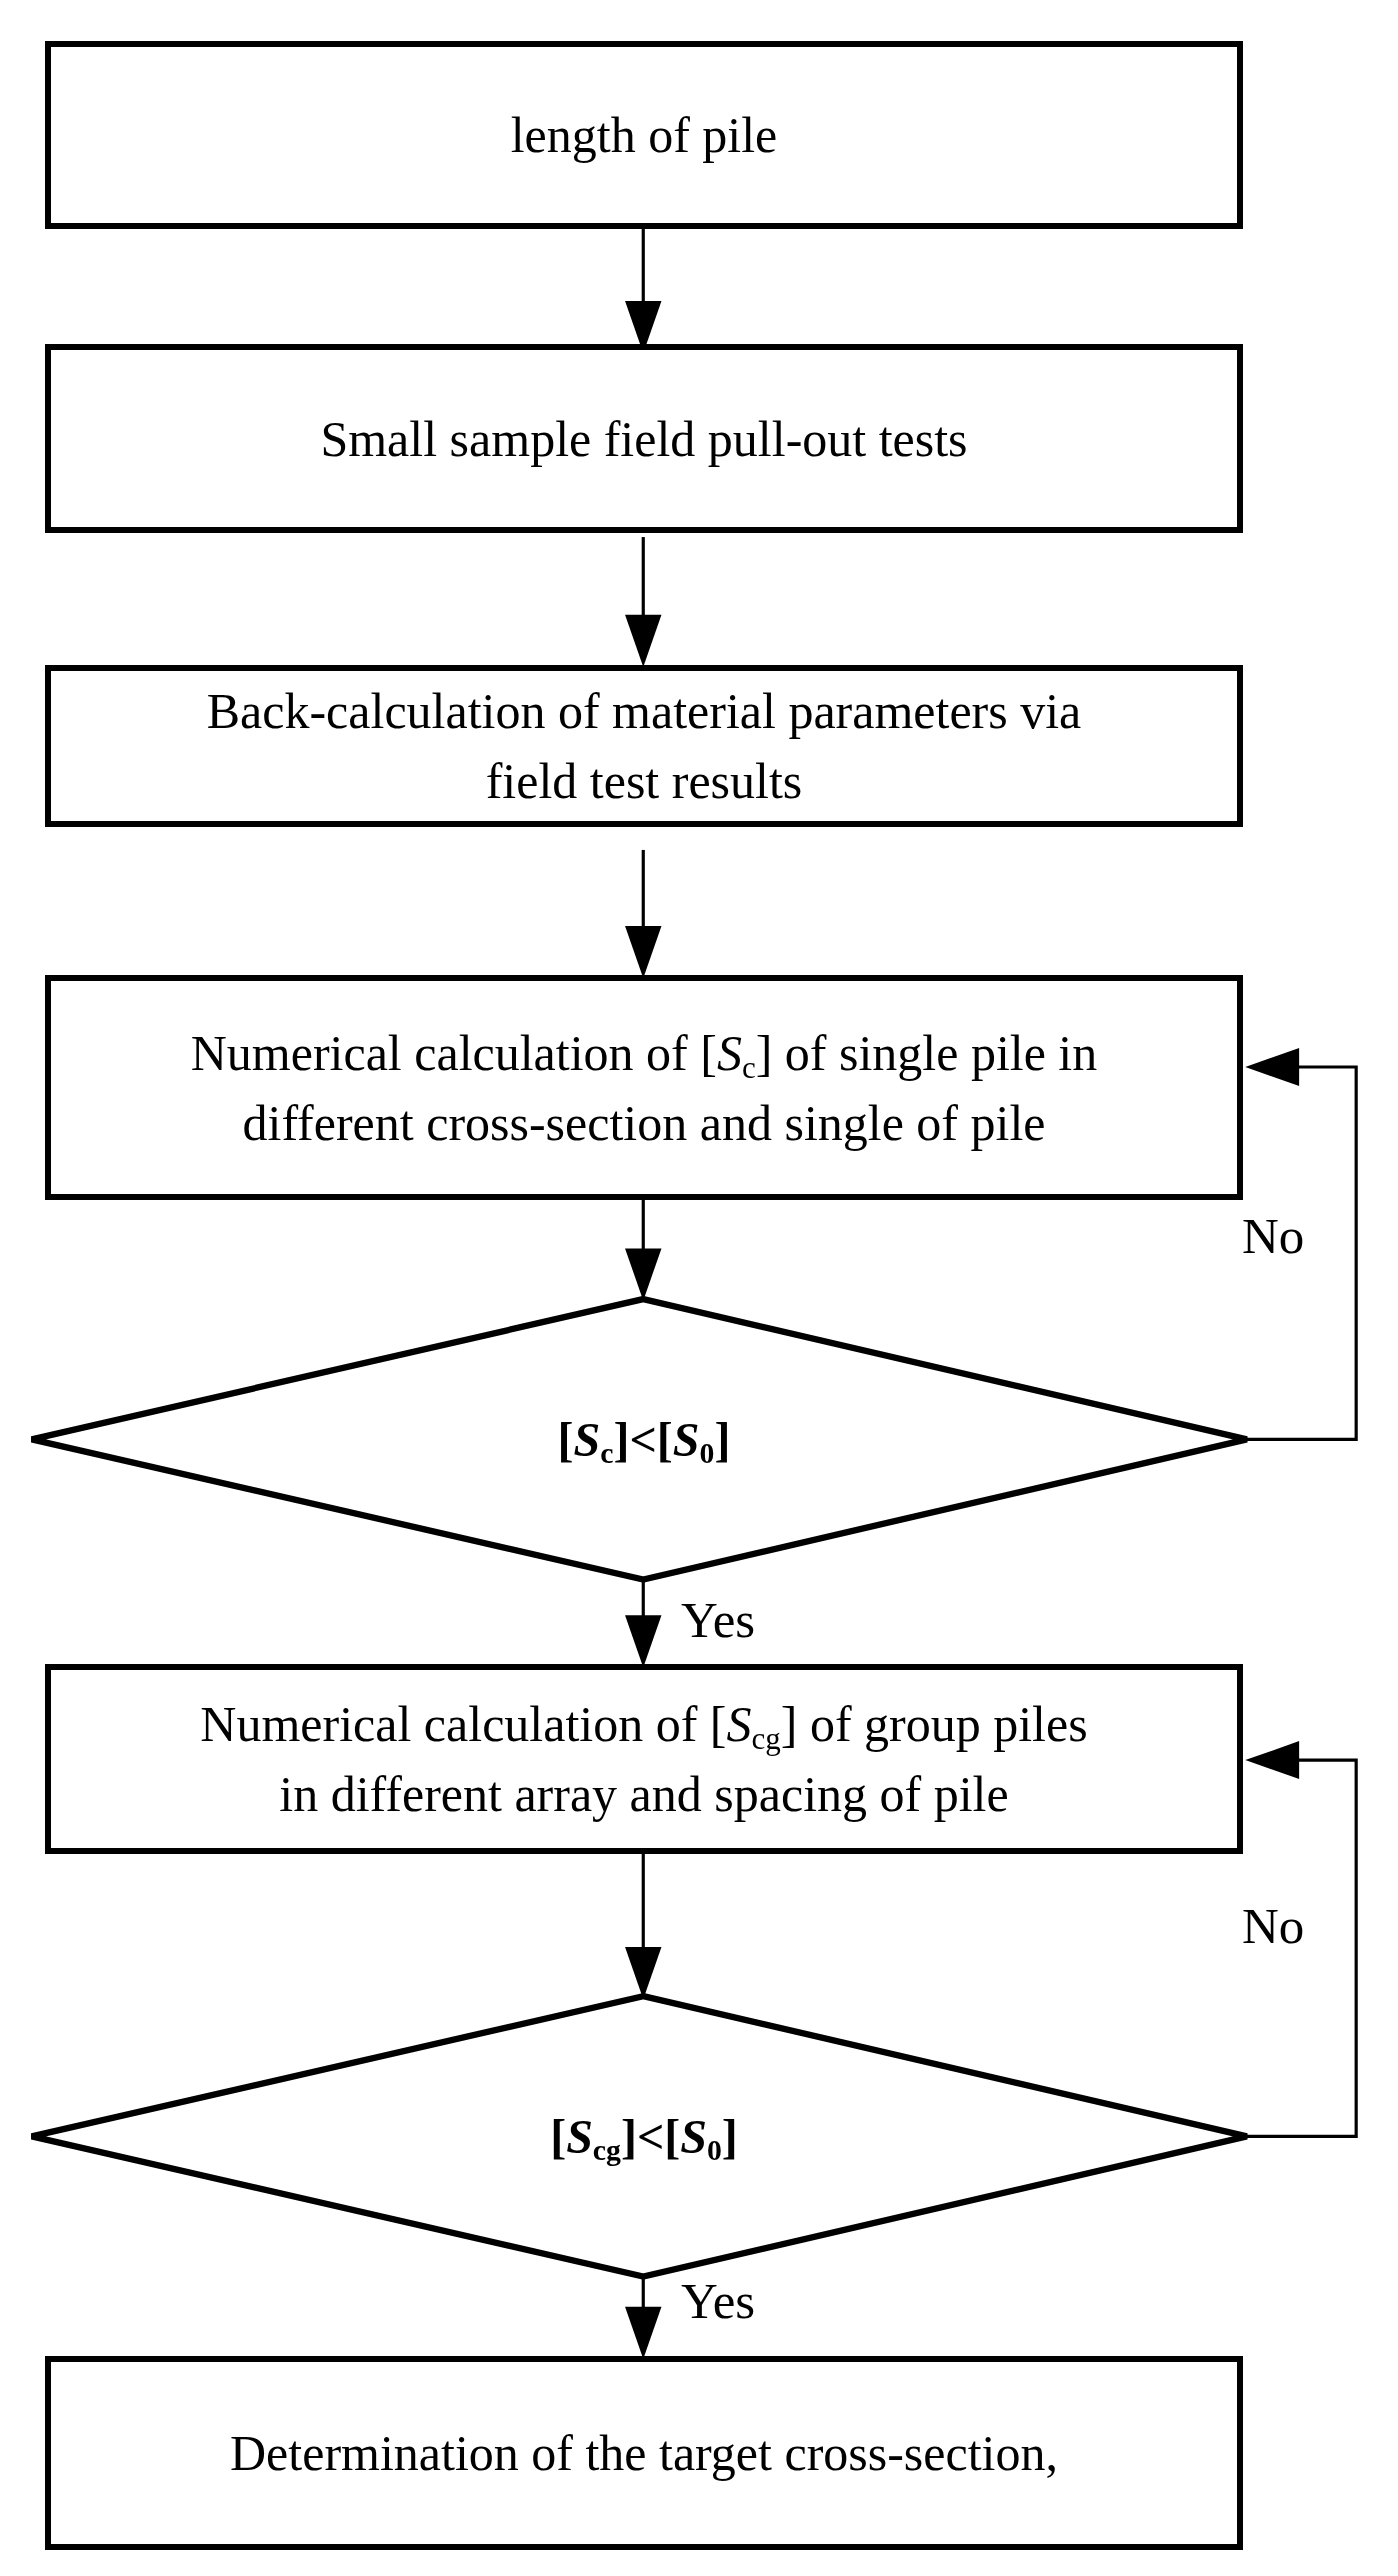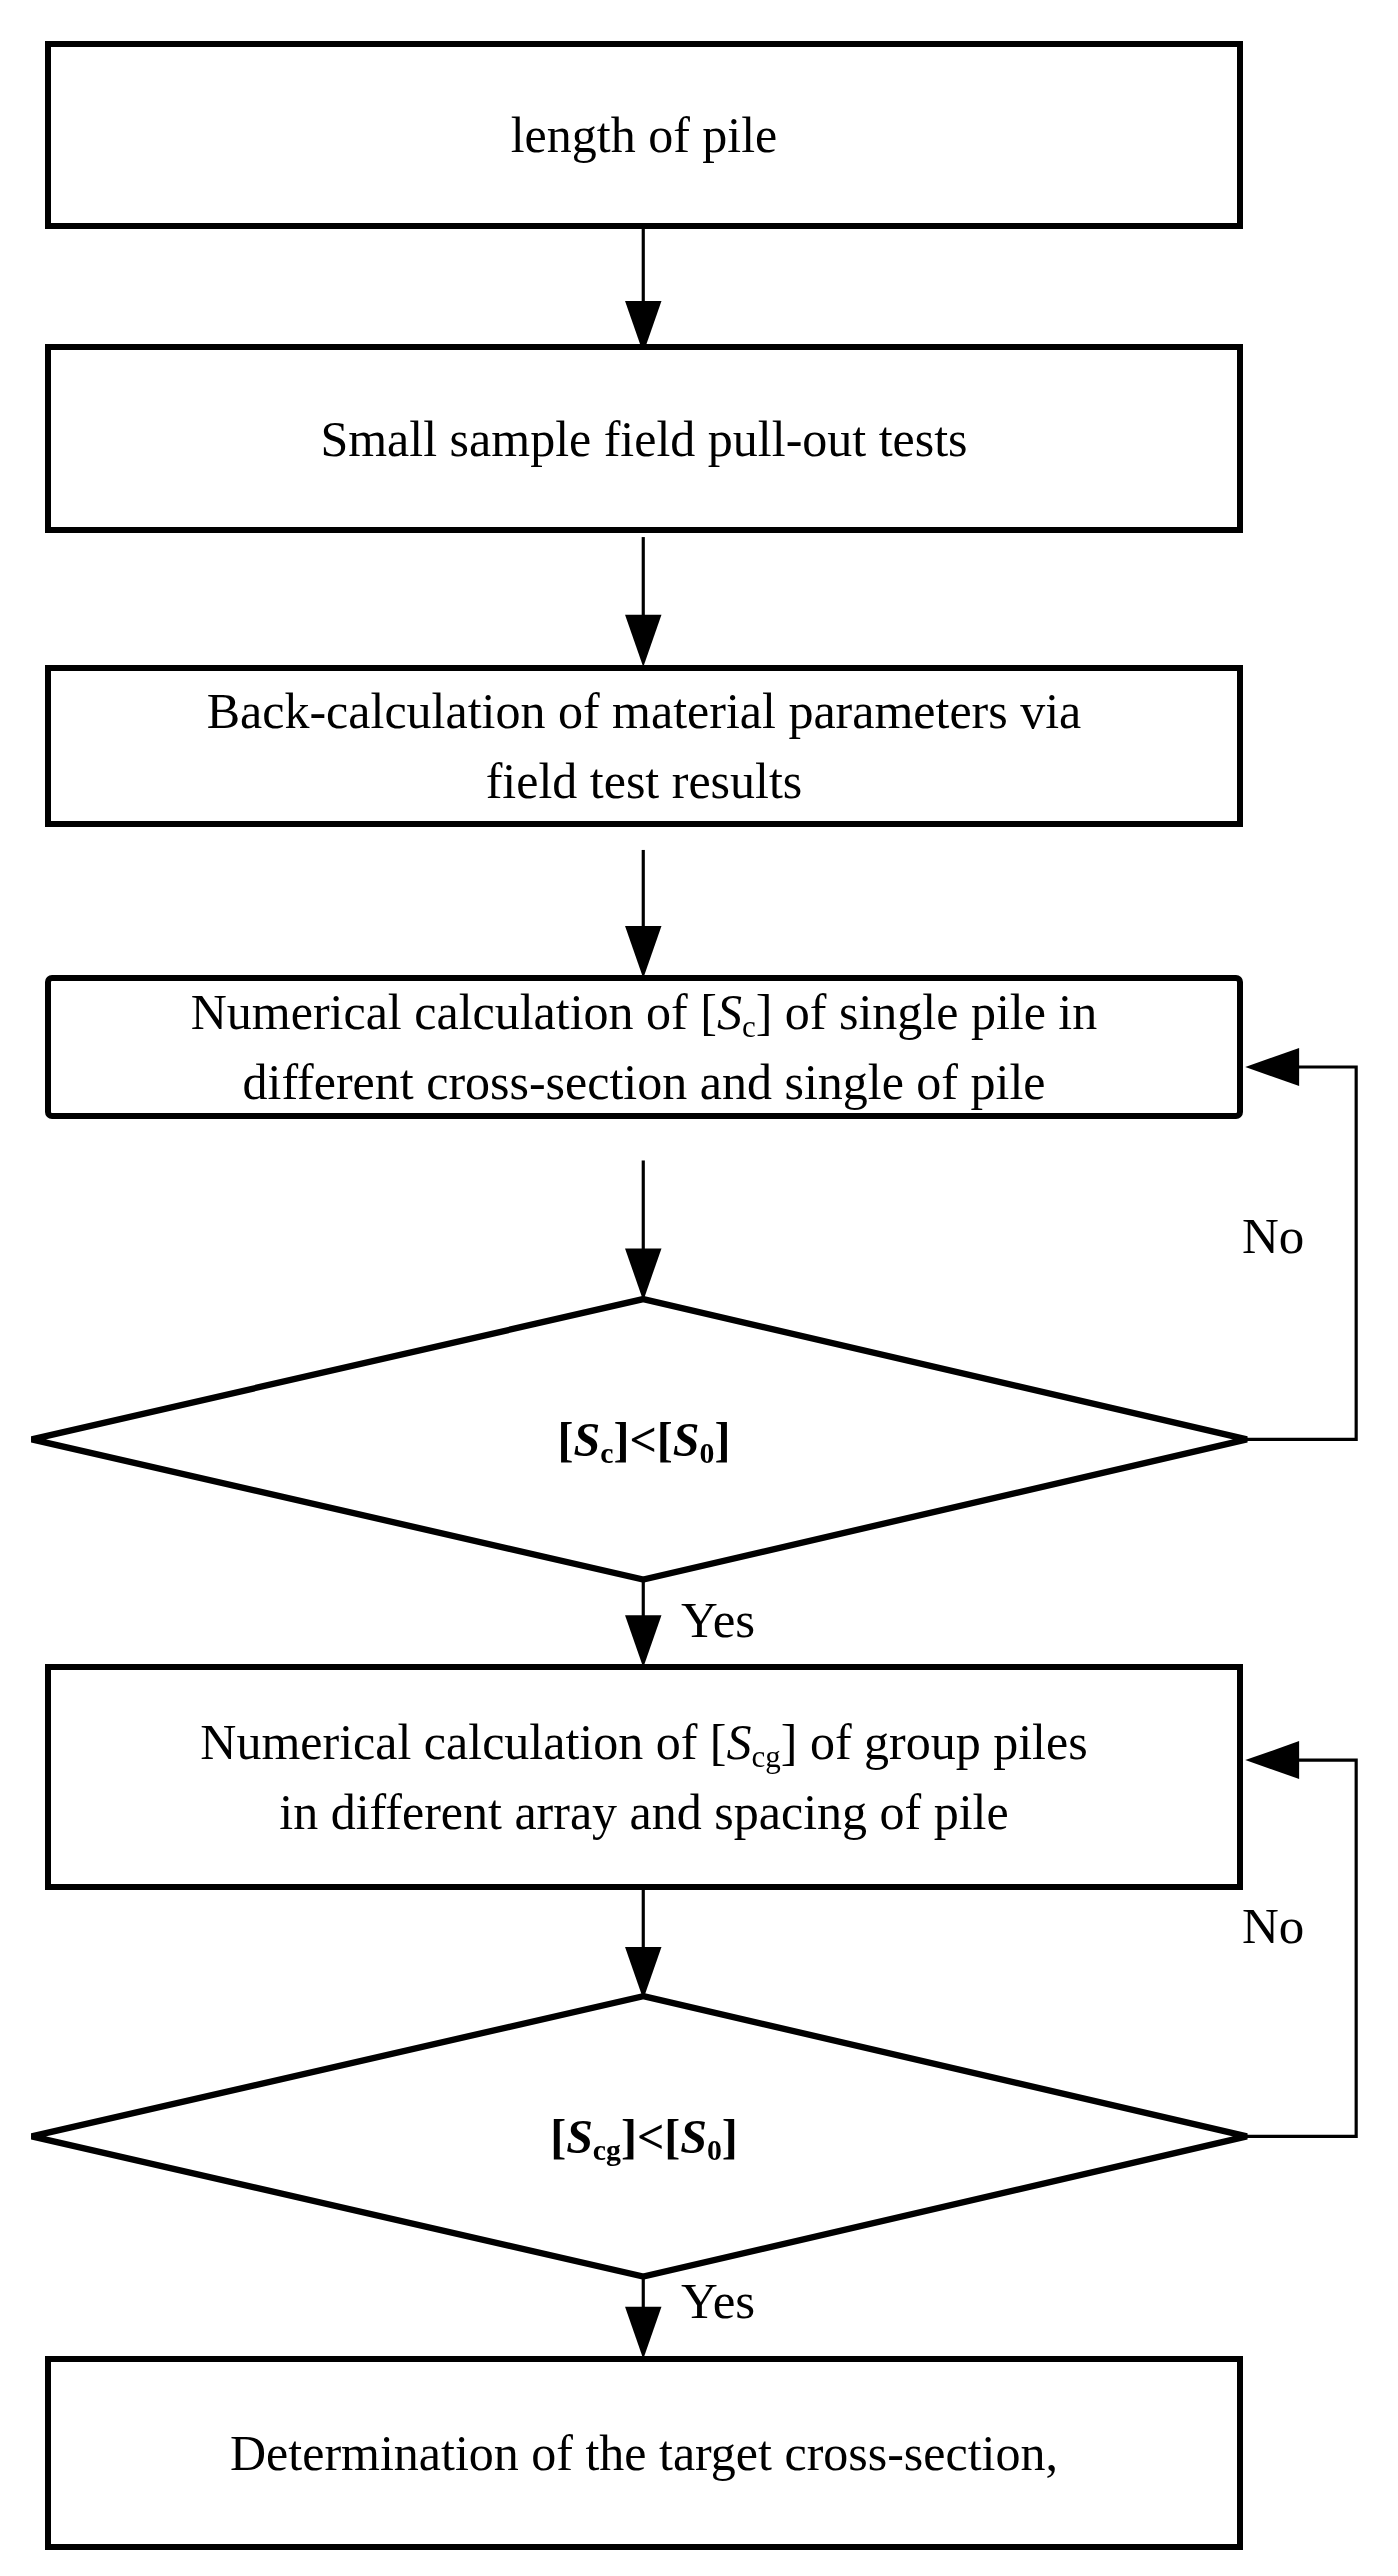--- a/index.html
+++ b/index.html
@@ -60,28 +60,28 @@
       </div>
   </div>
 
   <div class="node-box" style="top:665px;height:162px;">
     <div class="node-label">
         <div class="tline"><span>Back-calculation of material parameters via</span></div>
         <div class="tline"><span>field test results</span></div>
       </div>
   </div>
 
-  <div class="node-box" style="top:975px;height:144px;border-radius:7px;">
+  <div class="node-box" style="top:975px;height:225px;">
     <div class="node-label">
         <div class="tline"><span>Numerical calculation of [</span><span class="it">S</span><sub>c</sub><span>] of single pile in</span></div>
         <div class="tline"><span>different cross-section and single of pile</span></div>
       </div>
   </div>
 
-  <div class="node-box" style="top:1664px;height:226px;">
+  <div class="node-box" style="top:1664px;height:190px;">
     <div class="node-label">
         <div class="tline"><span>Numerical calculation of [</span><span class="it">S</span><sub>cg</sub><span>] of group piles</span></div>
         <div class="tline"><span>in different array and spacing of pile</span></div>
       </div>
   </div>
 
   <div class="node-box" style="top:2356px;height:194px;">
     <div class="node-label">
         <div class="tline"><span>Determination of the target cross-section,</span></div>
       </div>

